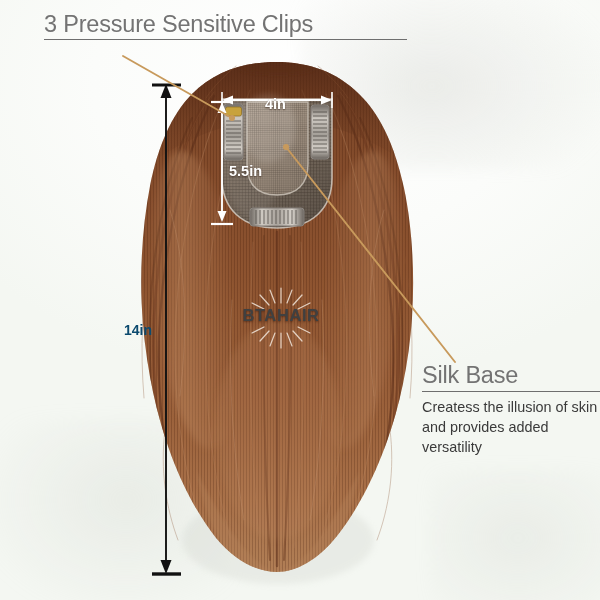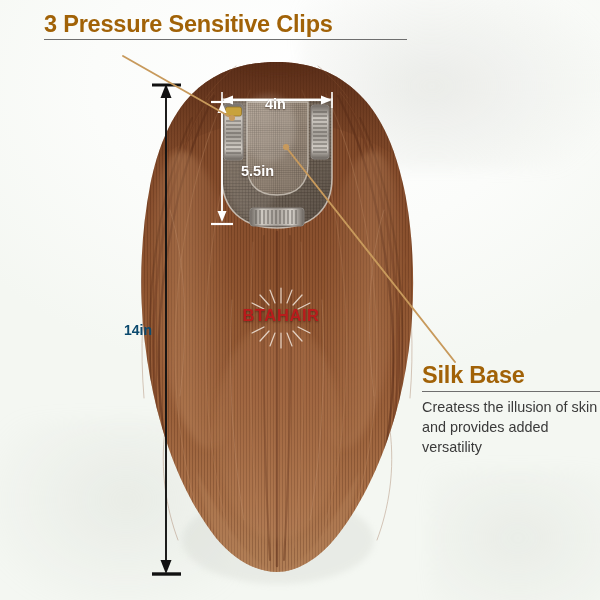--- a/index.html
+++ b/index.html
@@ -31,21 +31,21 @@
   }
   .bg-smudge3{
     position:absolute;left:430px;top:470px;width:220px;height:170px;
     background:radial-gradient(ellipse at 40% 40%, rgba(206,210,202,.26) 0%, rgba(206,210,202,0) 70%);
     filter:blur(8px);
   }
 
   
   .callout{position:absolute;}
   .callout .title{
-    font-weight:bold;color:#a16207;letter-spacing:-.2px;white-space:nowrap;
+    font-weight:normal;color:#737373;letter-spacing:-.2px;white-space:nowrap;
   }
   .callout .rule{
     height:1px;background:#6e6e6e;margin-top:3px;
   }
   .callout .body{
     color:#3a3a3a;margin-top:4px;line-height:1.30;
   }
 
   #clips-callout{left:44px;top:11px;}
   #clips-callout .title{font-size:23.5px;line-height:26px;}
@@ -57,29 +57,29 @@
   #silk-callout .rule{width:182px;margin-top:3px;}
   #silk-callout .body{font-size:14.4px;width:190px;margin-top:6px;line-height:1.38;}
 
   
   svg.layer{position:absolute;left:0;top:0;width:600px;height:600px;overflow:visible;}
   #art-layer{pointer-events:none;}
 
   
   #watermark{
     position:absolute;left:231px;top:306px;width:100px;text-align:center;
-    color:#b91c1c;font-size:16.5px;font-weight:600;letter-spacing:.6px;
+    color:#404040;font-size:16.5px;font-weight:600;letter-spacing:.6px;
     text-shadow:0 1px 2px rgba(60,28,14,.55);
     pointer-events:none;
   }
   .dim-label{
     position:absolute;font-weight:600;pointer-events:none;white-space:nowrap;
   }
   #label-4in{left:265px;top:96px;color:#ffffff;font-size:14.5px;text-shadow:0 1px 2px rgba(40,20,10,.6);}
-  #label-55in{left:229px;top:163px;color:#ffffff;font-size:14.5px;text-shadow:0 1px 2px rgba(40,20,10,.6);margin-left:12px;}
+  #label-55in{left:229px;top:163px;color:#ffffff;font-size:14.5px;text-shadow:0 1px 2px rgba(40,20,10,.6);}
   #label-14in{left:124px;top:322px;color:#0c4a6e;font-size:14px;}
 </style>
 </head>
 <body>
 
 <div id="stage">
 
   <div class="bg"></div>
   <div class="bg-smudge"></div>
   <div class="bg-smudge2"></div>

